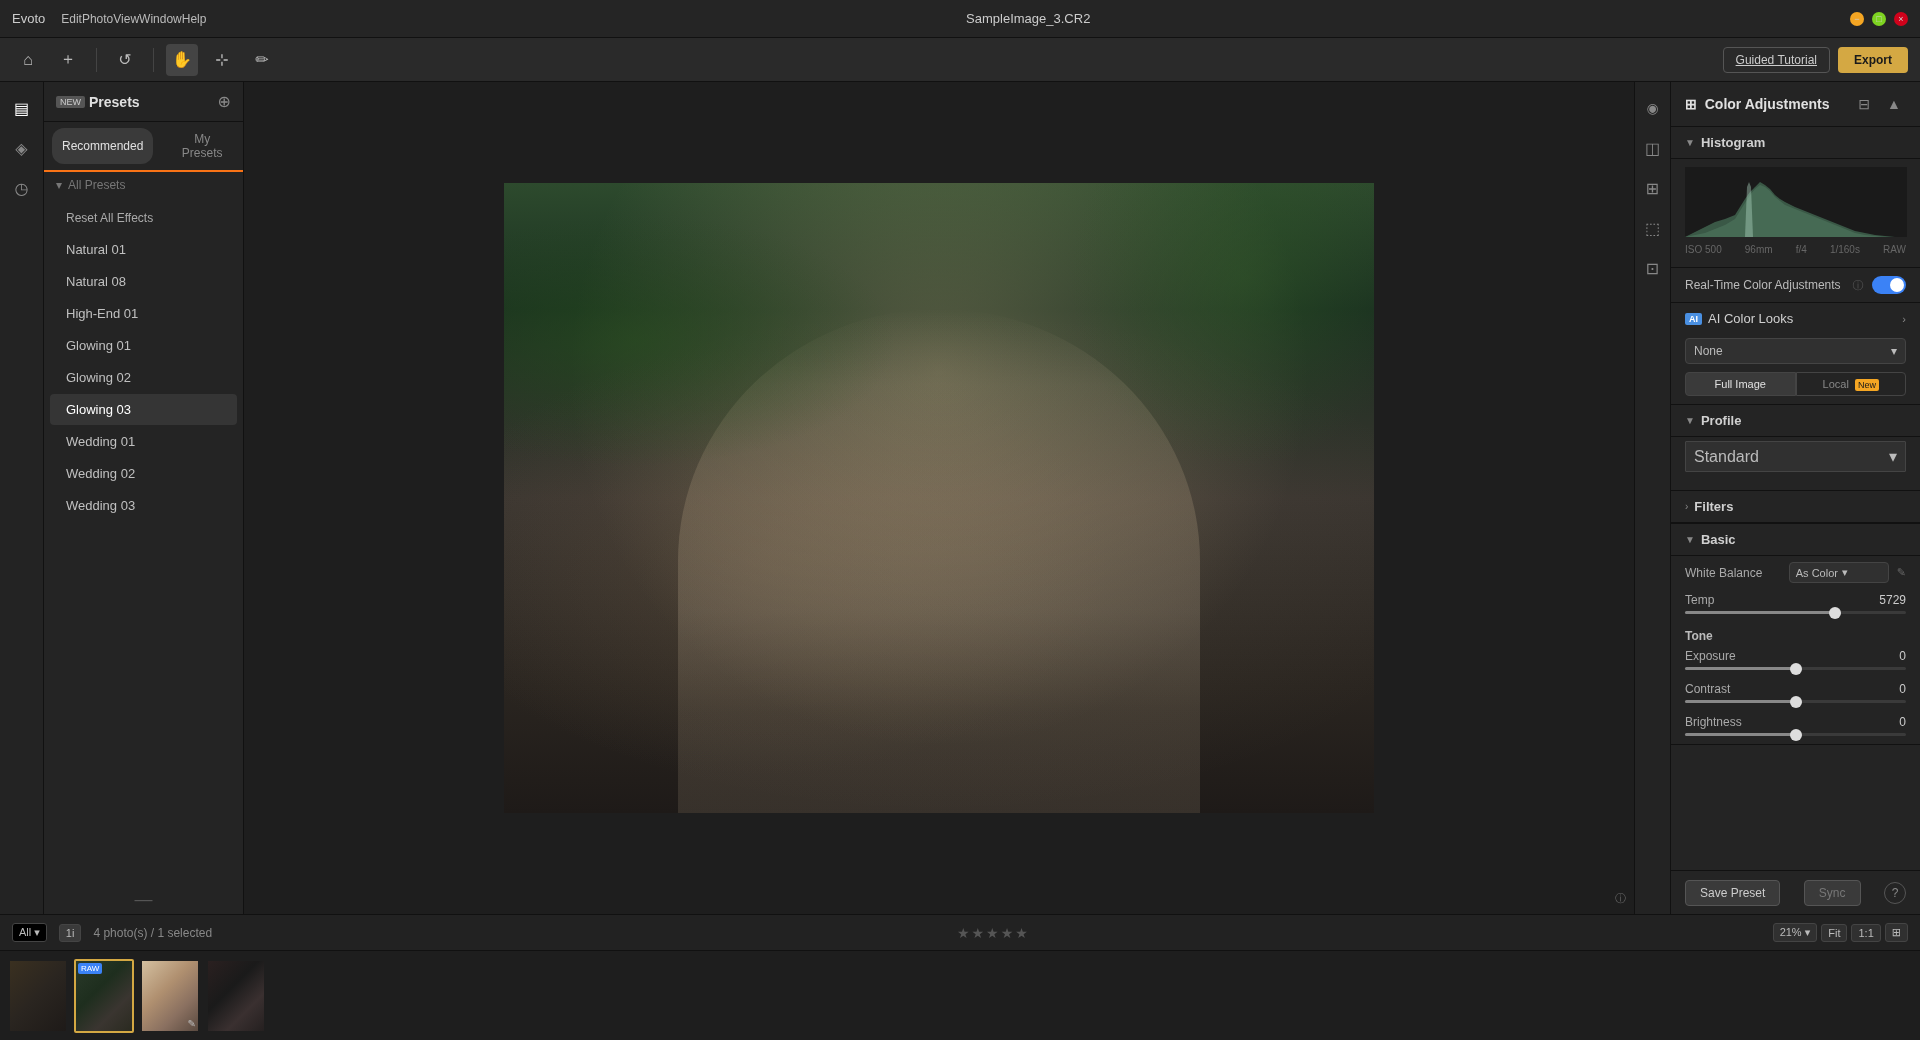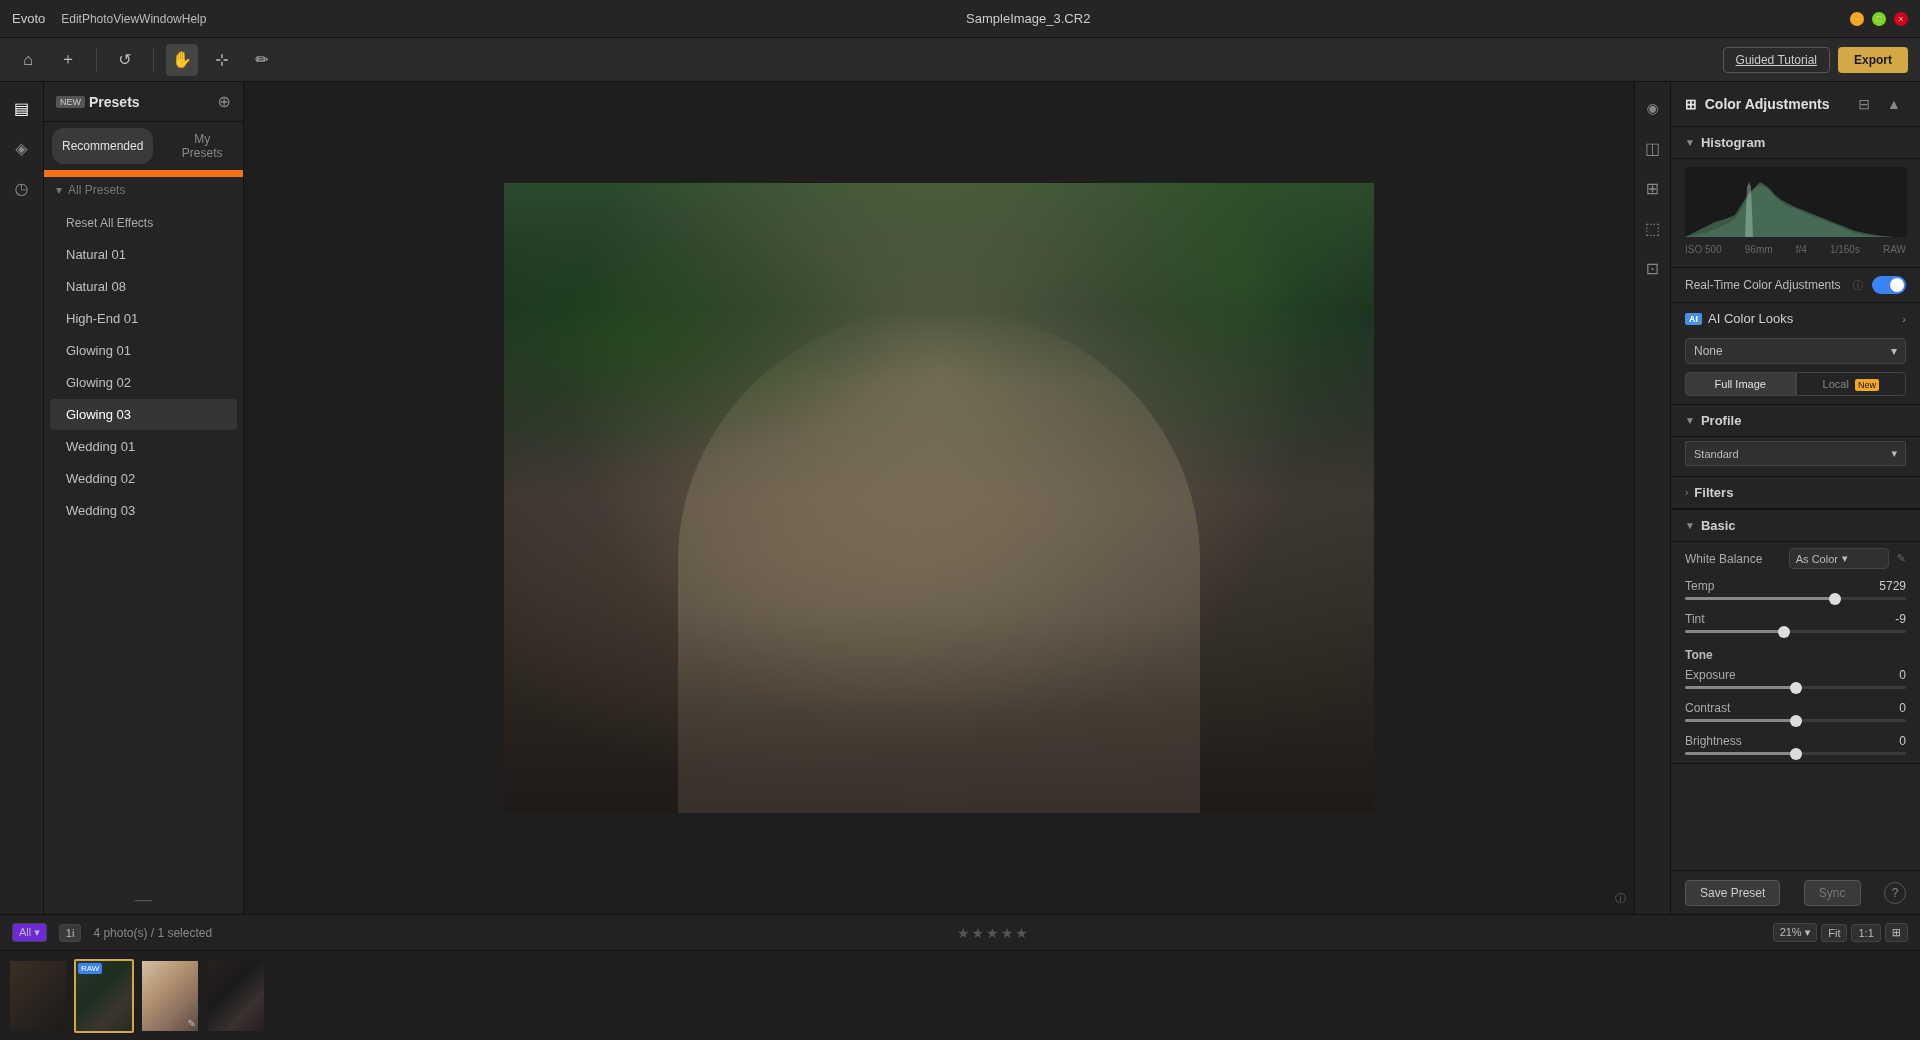--- a/index.html
+++ b/index.html
@@ -180,21 +180,21 @@
       color: #ccc;
       font-size: 9px;
       padding: 1px 4px;
       border-radius: 2px;
       margin-right: 4px;
     }
     .presets-tabs {
       display: flex;
       padding: 6px 8px;
       gap: 16px;
-      border-bottom: 7px solid #f97316;
+      border-bottom: 2px solid #f97316;
     }
     .preset-tab {
       padding: 4px 10px;
       border-radius: 12px;
       font-size: 12px;
       cursor: pointer;
       color: #888;
       background: transparent;
       border: none;
     }
@@ -480,27 +480,27 @@
       padding: 1px 3px;
       border-radius: 2px;
       margin-left: 3px;
     }
 
     
     .profile-section {
       border-bottom: 1px solid #111;
     }
     .profile-select {
-      margin: 4px 14px 10px;
+      margin: 4px 14px 18px;
       background: #303030;
       border: 1px solid #444;
       border-radius: 1px;
       color: #bbb;
       padding: 5px 8px;
-      font-size: 11px;
+      font-size: 16px;
       display: flex;
       align-items: center;
       justify-content: space-between;
       cursor: pointer;
     }
 
     
     .filters-section {
       border-bottom: 1px solid #111;
     }
@@ -591,21 +591,21 @@
       height: 36px;
       background: #222;
       border-top: 1px solid #111;
       display: flex;
       align-items: center;
       padding: 0 12px;
       gap: 12px;
       flex-shrink: 0;
     }
     .filter-select {
-      background: #6d28d9;
+      background: #000000;
       border: 1px solid #444;
       border-radius: 3px;
       color: #bbb;
       padding: 2px 6px;
       font-size: 11px;
       cursor: pointer;
     }
     .photo-count {
       font-size: 12px;
       color: #888;
@@ -966,30 +966,20 @@
           <div class="slider-label-row">
             <span class="slider-label">Temp</span>
             <span class="slider-value">5729</span>
           </div>
           <div class="slider-track">
             <div class="slider-fill" style="width:68%;"></div>
             <div class="slider-thumb" style="left:68%;"></div>
           </div>
         </div>
 
-        <div class="slider-row">
-          <div class="slider-label-row">
-            <span class="slider-label">Tint</span>
-            <span class="slider-value">-9</span>
-          </div>
-          <div class="slider-track">
-            <div class="slider-fill" style="width:45%;"></div>
-            <div class="slider-thumb" style="left:45%;"></div>
-          </div>
-        </div>
 
         <div style="padding:6px 14px 2px;">
           <span class="slider-label" style="font-weight:600;color:#bbb;">Tone</span>
         </div>
 
         <div class="slider-row">
           <div class="slider-label-row">
             <span class="slider-label">Exposure</span>
             <span class="slider-value">0</span>
           </div>

